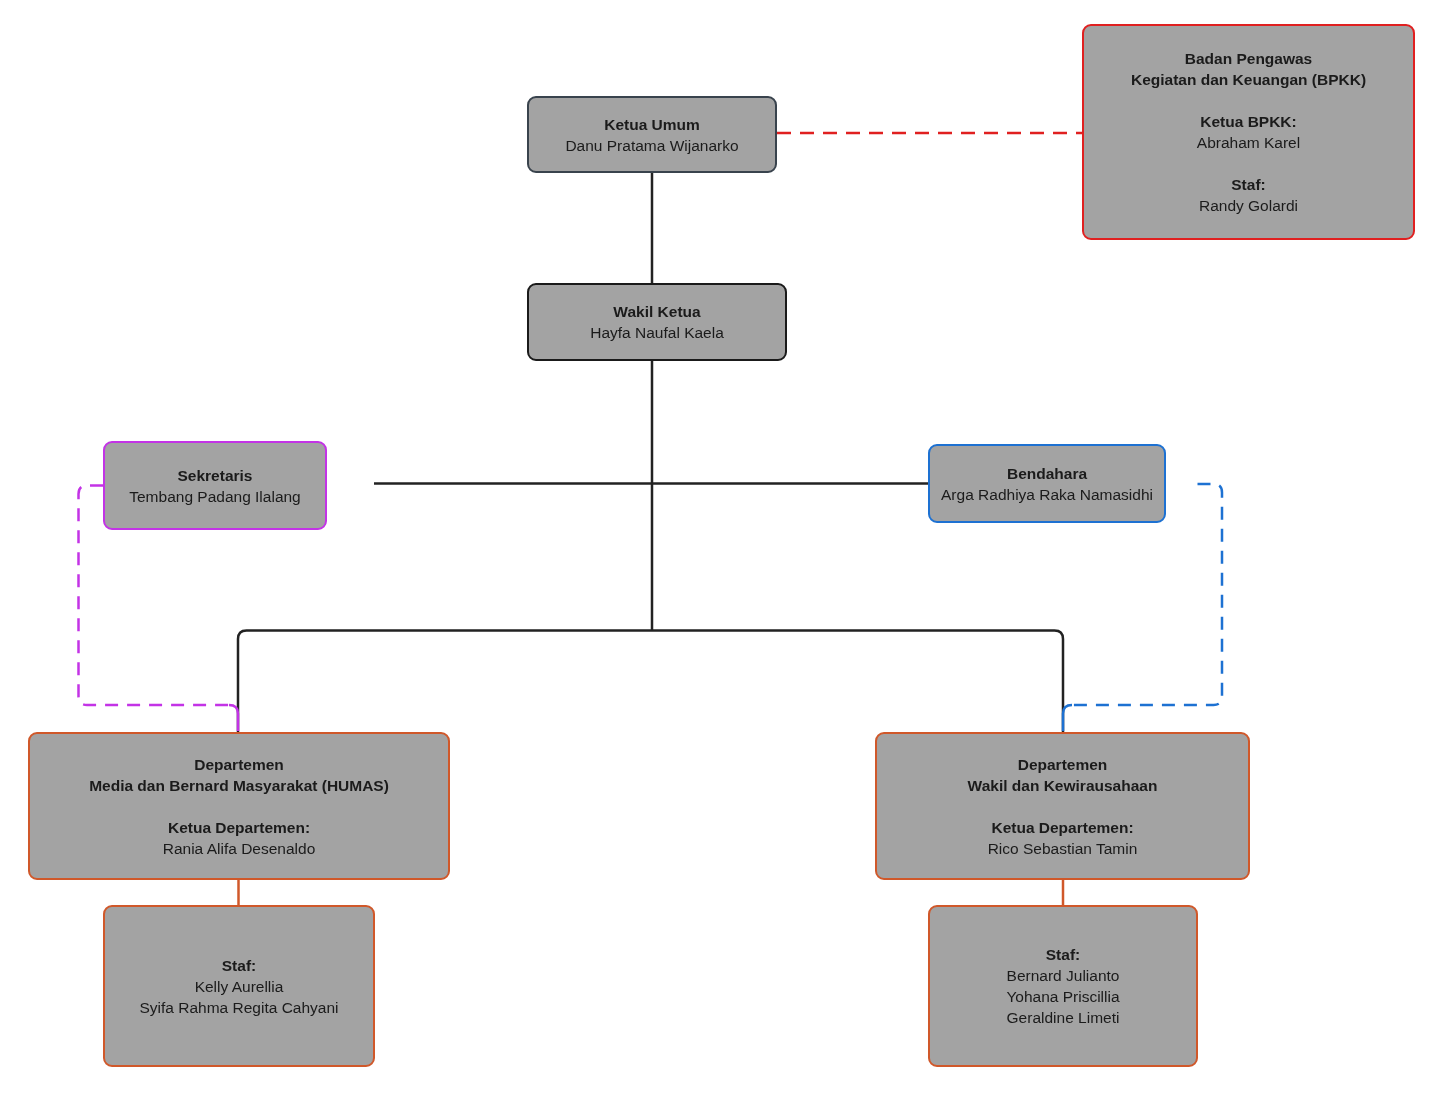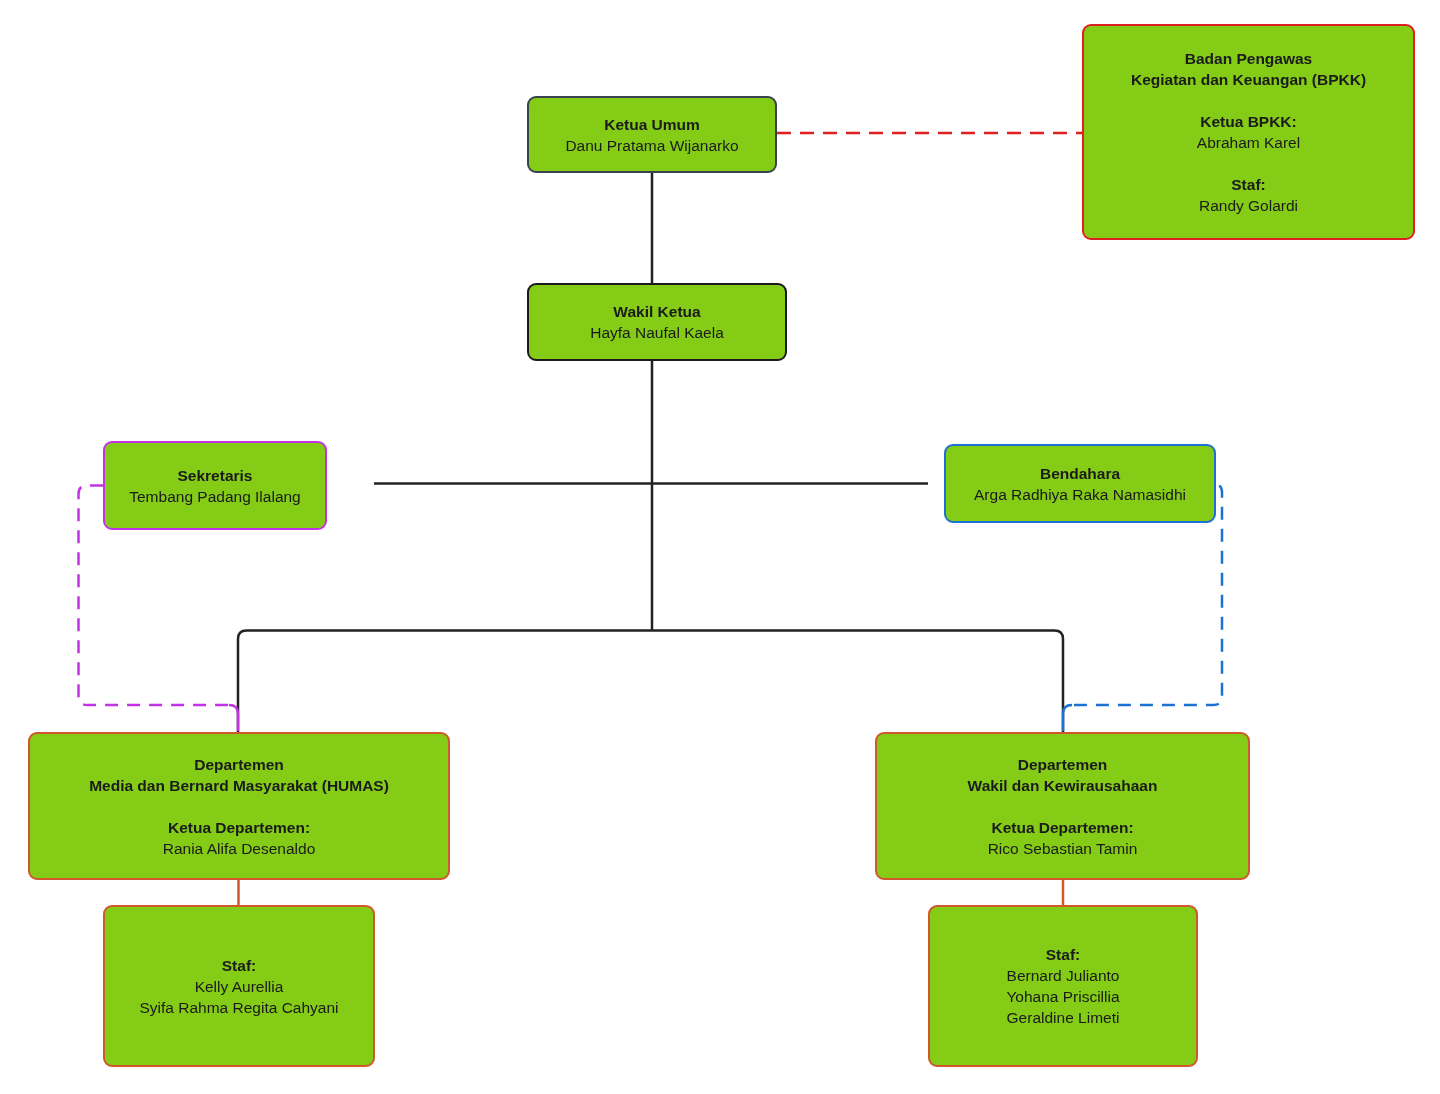--- a/index.html
+++ b/index.html
@@ -14,21 +14,21 @@
   .edge-black  { stroke:var(--c-line, #222); }
   .edge-red    { stroke:var(--c-red, #e02020); stroke-dasharray:14 9; }
   .edge-purple { stroke:var(--c-purple, #c333e6); stroke-dasharray:13 9; }
   .edge-blue   { stroke:var(--c-blue, #1d71d2); stroke-dasharray:13 9; }
   .edge-purple-solid { stroke:var(--c-purple, #c333e6); }
   .edge-blue-solid   { stroke:var(--c-blue, #1d71d2); }
   .edge-orange { stroke:var(--c-orange, #d0582a); }
 
   .node {
     position:absolute; z-index:1;
-    background:#84cc16;
+    background:#a3a3a3;
     border:2.5px solid #000;
     border-radius:9px;
     display:flex; flex-direction:column;
     justify-content:center; align-items:center;
     text-align:center;
     font-size:15.5px; line-height:21px;
     padding:6px 10px;
   }
   .node .b { font-weight:bold; }
   .node .gap { height:21px; }
@@ -85,21 +85,21 @@
   <div class="node border-black" style="left:527px; top:283px; width:260px; height:78px;">
     <div class="b">Wakil Ketua</div>
     <div>Hayfa Naufal Kaela</div>
   </div>
 
   <div class="node border-purple" style="left:103px; top:441px; width:224px; height:89px;">
     <div class="b">Sekretaris</div>
     <div>Tembang Padang Ilalang</div>
   </div>
 
-  <div class="node border-blue" style="left:928px; top:444px; width:272px; height:79px;margin-left:16px;">
+  <div class="node border-blue" style="left:928px; top:444px; width:238px; height:79px;">
     <div class="b">Bendahara</div>
     <div>Arga Radhiya Raka Namasidhi</div>
   </div>
 
   <div class="node border-orange" style="left:28px; top:732px; width:422px; height:148px;">
     <div class="b">Departemen</div>
     <div class="b">Media dan Bernard Masyarakat (HUMAS)</div>
     <div class="gap"></div>
     <div class="b">Ketua Departemen:</div>
     <div>Rania Alifa Desenaldo</div>

